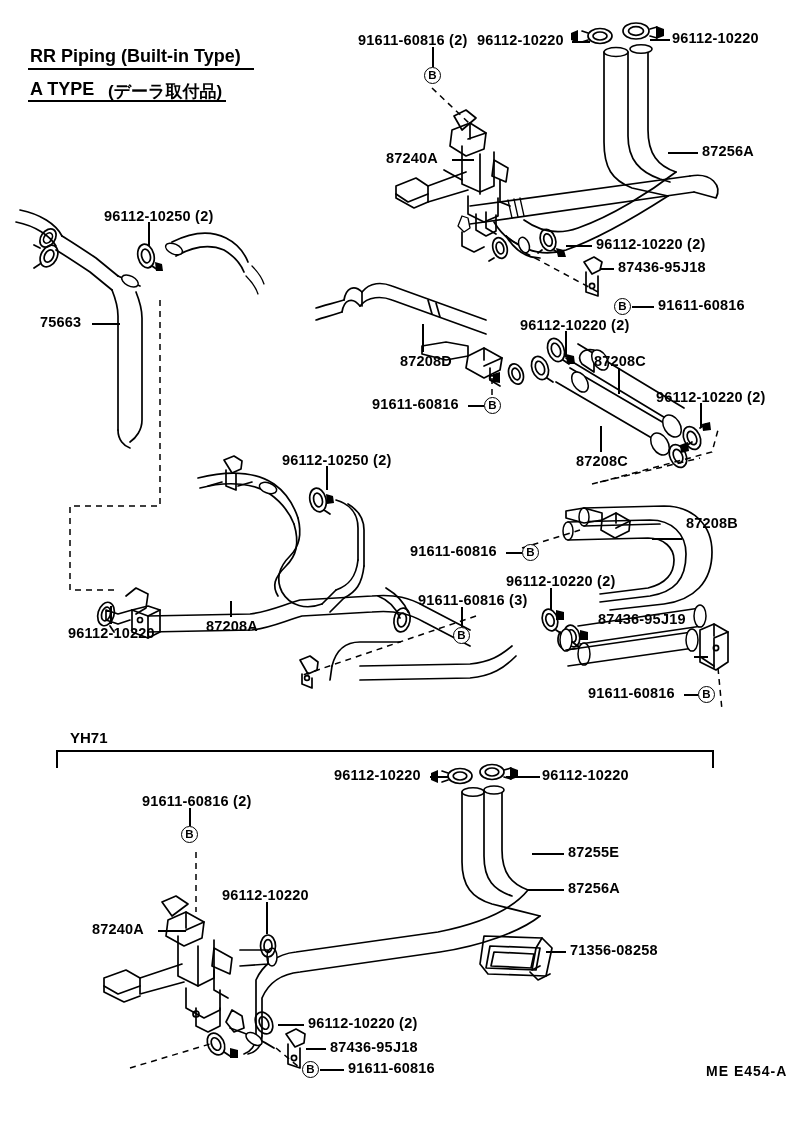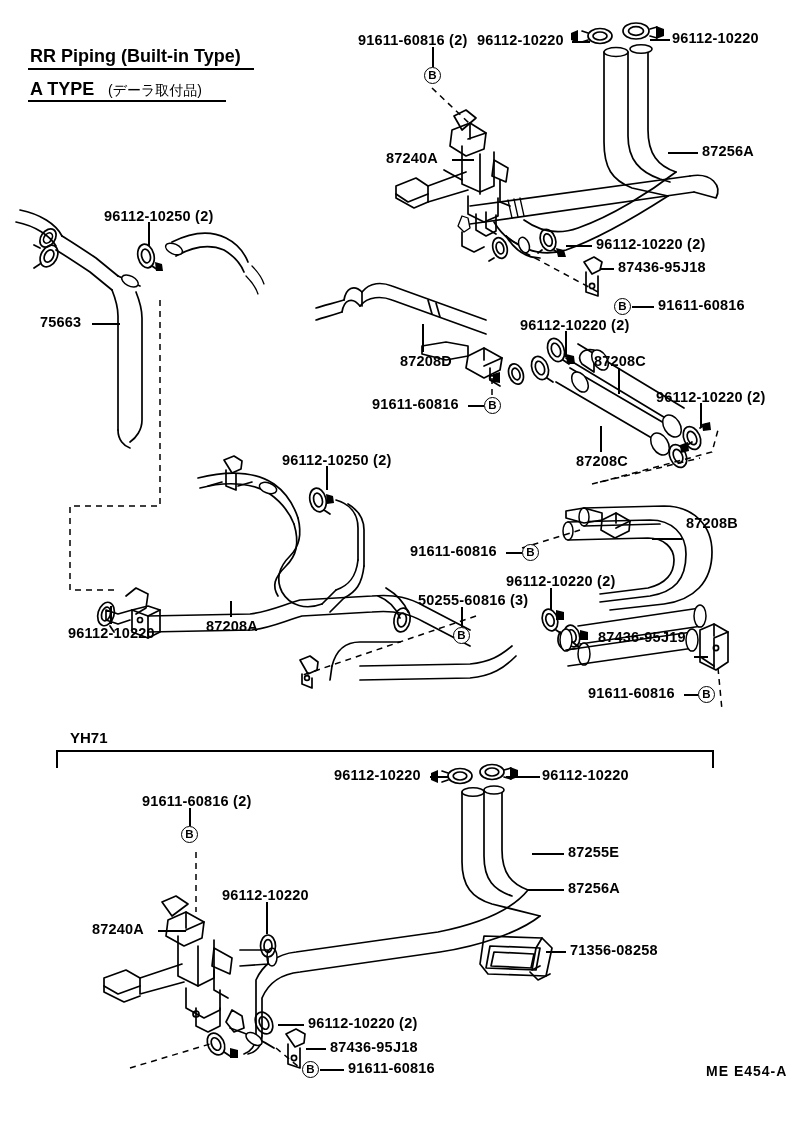--- a/index.html
+++ b/index.html
@@ -25,21 +25,21 @@
     white-space:nowrap;
     line-height:1;
   }
   .title-txt{
     position:absolute;
     font-size:18px;
     font-weight:700;
     white-space:nowrap;
     line-height:1;
   }
-  .jp{font-size:14px;font-weight:400;}
+  .jp{font-size:17px;font-weight:700;}
   .secname{
     position:absolute;
     font-size:15px;
     font-weight:700;
     white-space:nowrap;
     line-height:1;
   }
   .code{
     position:absolute;
     font-size:14px;
@@ -416,31 +416,31 @@
   <div class="lbl" style="left:686px;top:516px;">87208B</div>
   <div class="lead" style="left:652px;top:538px;width:30px;"></div>
 
   <div class="lbl" style="left:410px;top:544px;">91611-60816</div>
   <div class="lead" style="left:506px;top:552px;width:16px;"></div>
   <div class="bmark" style="left:522px;top:544px;">B</div>
 
   <div class="lbl" style="left:506px;top:574px;">96112-10220 (2)</div>
   <div class="leadv" style="left:550px;top:588px;height:22px;"></div>
 
-  <div class="lbl" style="left:418px;top:593px;">50255-60816 (3)</div>
+  <div class="lbl" style="left:418px;top:593px;">91611-60816 (3)</div>
   <div class="leadv" style="left:461px;top:607px;height:20px;"></div>
   <div class="bmark" style="left:453px;top:627px;">B</div>
 
   <div class="lbl" style="left:68px;top:626px;">96112-10220</div>
   <div class="leadv" style="left:110px;top:606px;height:18px;"></div>
 
   <div class="lbl" style="left:206px;top:619px;text-align:center;">87208A</div>
   <div class="leadv" style="left:230px;top:601px;height:16px;"></div>
 
-  <div class="lbl" style="left:598px;top:630px;">87436-95J19</div>
+  <div class="lbl" style="left:598px;top:612px;">87436-95J19</div>
   <div class="lead" style="left:694px;top:656px;width:14px;"></div>
 
   <div class="lbl" style="left:588px;top:686px;">91611-60816</div>
   <div class="lead" style="left:684px;top:694px;width:14px;"></div>
   <div class="bmark" style="left:698px;top:686px;">B</div>
 
   <div class="secname" style="left:70px;top:730px;">YH71</div>
   <div class="rule" style="left:56px;top:750px;width:658px;"></div>
   <div class="vrule" style="left:56px;top:750px;height:18px;"></div>
   <div class="vrule" style="left:712px;top:750px;height:18px;"></div>

